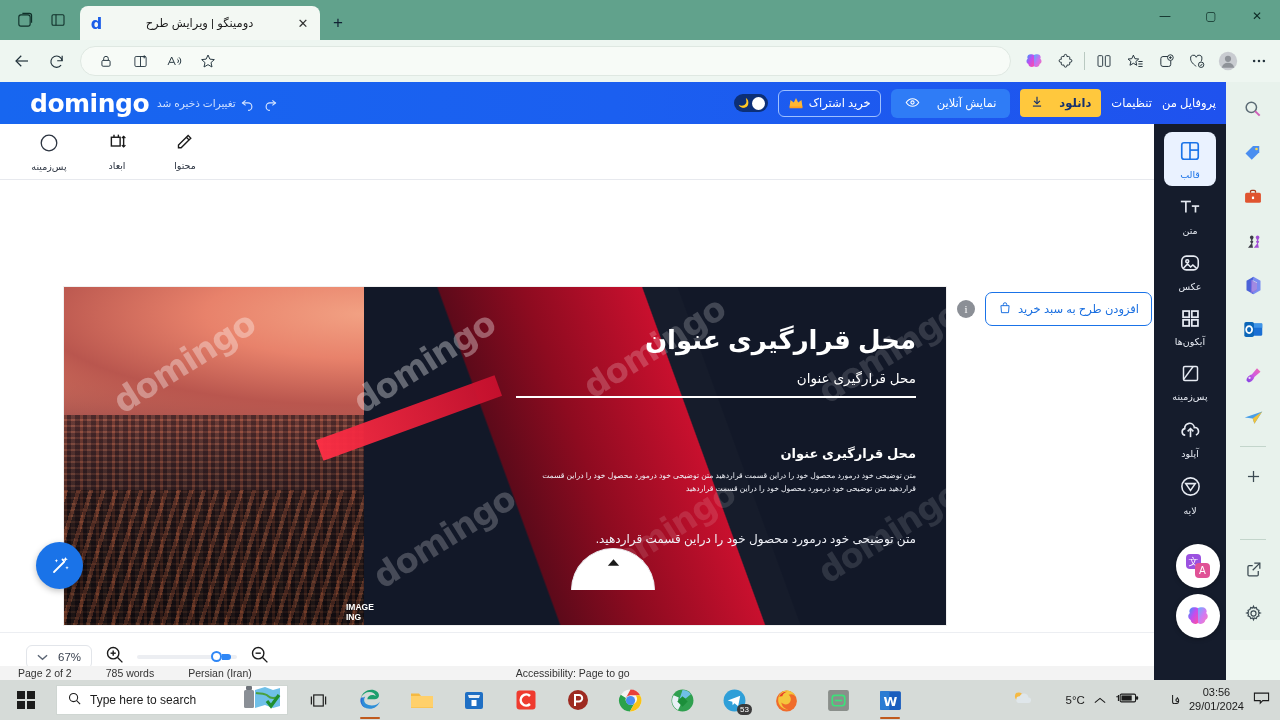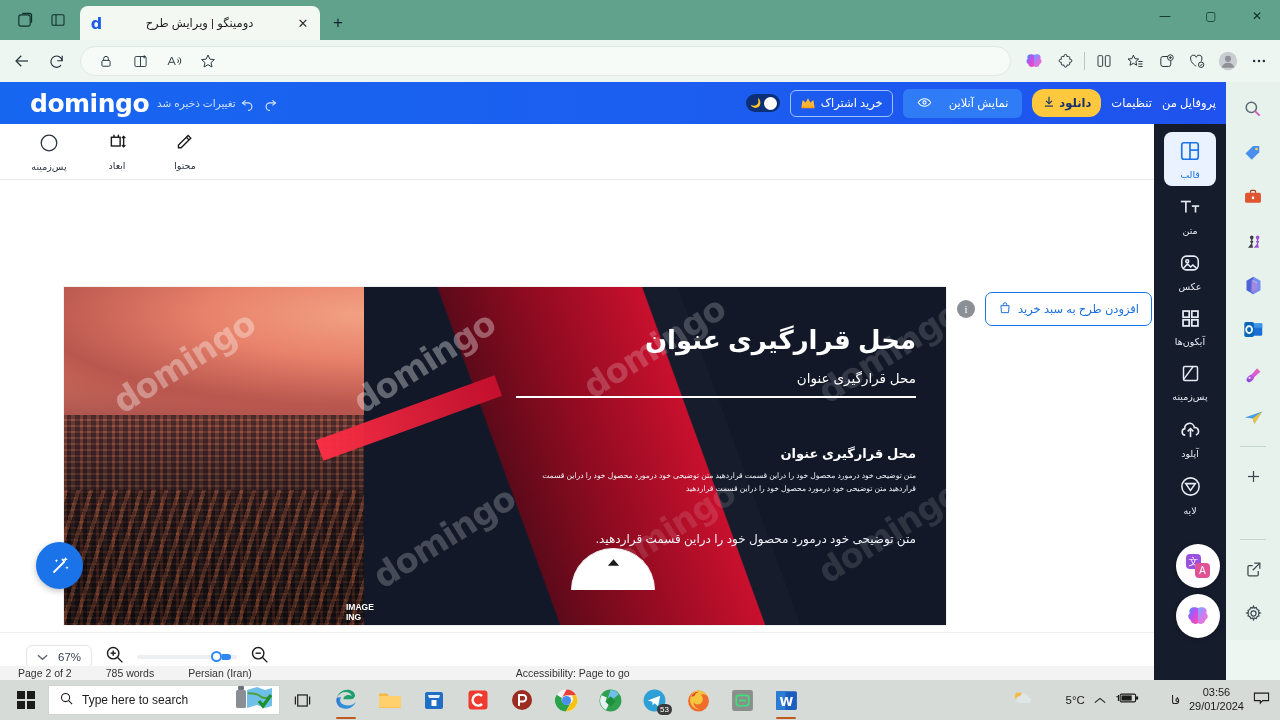--- a/index.html
+++ b/index.html
@@ -74,21 +74,21 @@
     background: linear-gradient(90deg, #1766f0 0%, #1b5ff0 50%, #1f52ee 100%);
     display: flex; align-items: center; padding: 0 10px; color: #fff;
   }
   #logo { font-family: "DejaVu Sans", sans-serif; font-weight: bold; font-size: 25px; letter-spacing: -0.5px; margin-left: 20px; }
   #saved-note { font-size: 10.5px; color: #cfe0ff; direction: rtl; margin-left: 8px; }
   .hdr-undo { color: #d8e6ff; font-size: 14px; margin: 0 4px; display: flex; align-items: center; }
   #hdr-right { margin-left: auto; display: flex; align-items: center; gap: 10px; direction: rtl; }
   .hdr-link { font-size: 11.5px; color: #fff; direction: rtl; }
   .btn-download {
     background: #ffc83d; color: #14306e; font-size: 11.5px; font-weight: bold;
-    border-radius: 12px; padding: 6px 10px; display: flex; align-items: center; gap: 3px; direction: rtl;
+    border-radius: 4px; padding: 6px 10px; display: flex; align-items: center; gap: 15px; direction: rtl;
   }
   .btn-preview {
     background: #2f7cf6; color: #fff; font-size: 11.5px; border-radius: 6px;
     padding: 6px 14px; display: flex; align-items: center; gap: 17px; direction: rtl;
   }
   .btn-subscribe {
     background: transparent; color: #fff; font-size: 11.5px; border: 1px solid #9ec0ff; border-radius: 6px;
     padding: 5px 9px; display: flex; align-items: center; gap: 5px; direction: rtl;
   }
   #theme-toggle {
@@ -235,21 +235,21 @@
     position: absolute; top: 82px; right: 0; width: 54px; bottom: 40px; background: #e8f2ec;
     display: flex; flex-direction: column; align-items: center; padding-top: 10px; gap: 10px;
   }
   .side-btn { width: 34px; height: 34px; display: flex; align-items: center; justify-content: center; border-radius: 6px; }
   .side-sep { width: 26px; height: 1px; background: #c3d5cb; margin: 2px 0; }
   #edge-sidebar .spacer { flex: 1; }
 
   
   #taskbar {
     position: absolute; left: 0; right: 0; bottom: 0; height: 40px; background: #d6dbd8;
-    display: flex; align-items: center; padding: 0 4px;
+    display: flex; align-items: center; padding: 0 4px; gap: 8px;
   }
   #start-btn { width: 44px; height: 40px; display: flex; align-items: center; justify-content: center; }
   #search-box {
     width: 232px; height: 30px; background: #fff; display: flex; align-items: center; gap: 8px;
     padding: 0 6px 0 10px; border: 1px solid #cfd6d2;
   }
   #search-box .ph { flex: 1; font-size: 12px; color: #1b1b1b; }
   .tb-app { width: 44px; height: 40px; display: flex; align-items: center; justify-content: center; position: relative; }
   .tb-app.running:after {
     content: ""; position: absolute; bottom: 1px; left: 12px; width: 20px; height: 2.5px; background: #c05a1e; border-radius: 2px;

